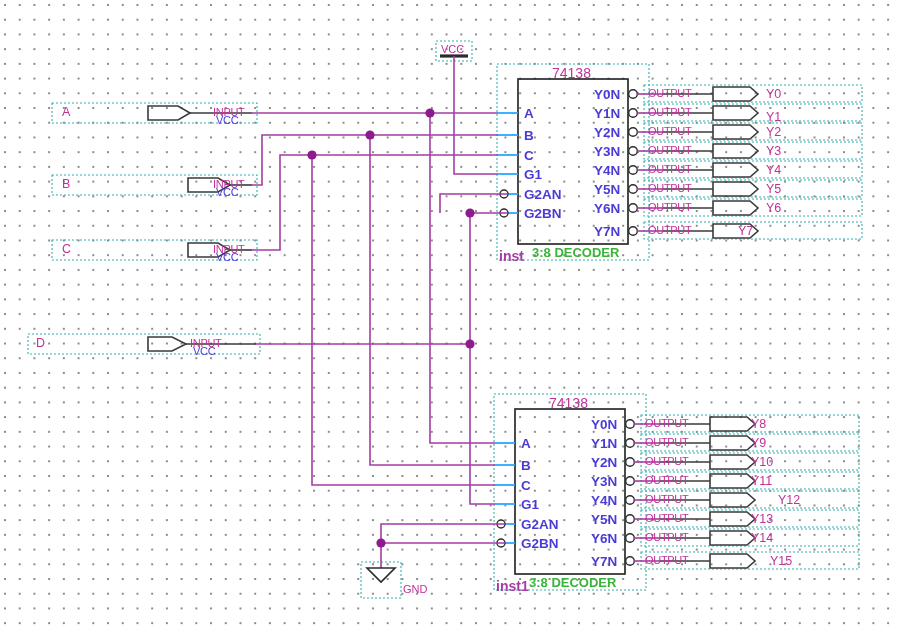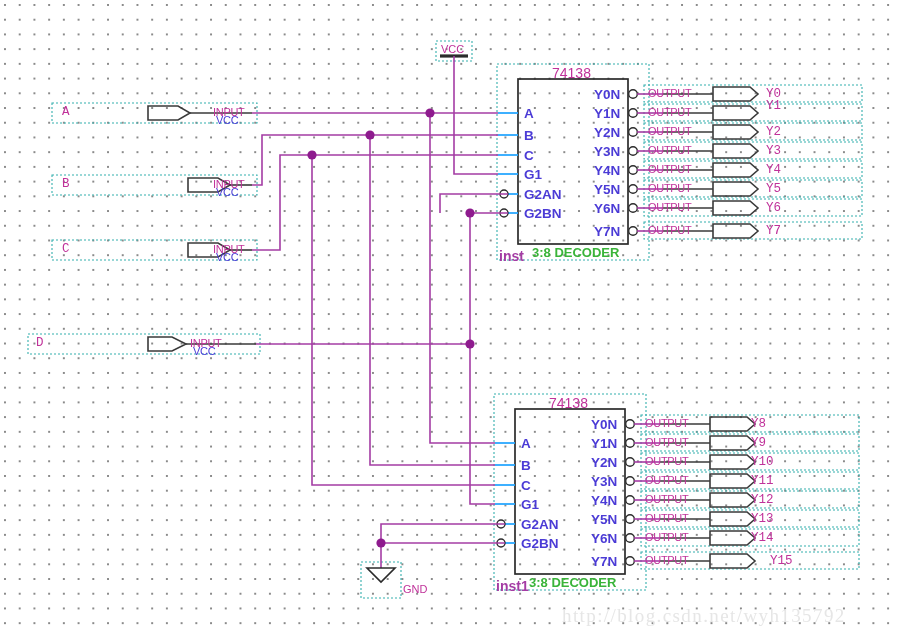--- a/index.html
+++ b/index.html
@@ -28,21 +28,21 @@
   .selbox{stroke:#35b0ae;stroke-width:1.1;fill:none;stroke-dasharray:2 2;}
   .vccbar{stroke:#2b2b2b;stroke-width:3.2;fill:none;}
   .gndtri{stroke:#2b2b2b;stroke-width:1.6;fill:#ffffff;}
 
   .lbl{position:absolute;white-space:nowrap;pointer-events:none;}
   .t-chip{color:#c0329a;font-size:14px;}
   .t-pinin{color:#4b3bd6;font-size:13.5px;font-weight:bold;}
   .t-pinout{color:#4b3bd6;font-size:13.5px;font-weight:bold;}
   .t-desc{color:#3ab43a;font-size:13px;font-weight:bold;}
   .t-inst{color:#a43ca4;font-size:14px;font-weight:bold;}
-  .t-net{color:#c0329a;font-size:12.5px;font-family:Liberation Mono, monospace;}
+  .t-net{color:#c0329a;font-size:12.5px;}
   .t-io{color:#c0329a;font-size:11px;letter-spacing:-0.3px;}
   .t-vccsm{color:#4b3bd6;font-size:11px;letter-spacing:-0.3px;}
   .t-supply{color:#c0329a;font-size:11px;}
   .t-mark{
     position:absolute;color:#e6e6e6;font-size:19px;
     font-family:"Liberation Serif", serif;letter-spacing:1.4px;
     white-space:nowrap;pointer-events:none;
   }
 </style>
 </head>
@@ -327,27 +327,27 @@
   <div class="lbl t-io" style="left:648px; top:87px;">OUTPUT</div>
   <div class="lbl t-io" style="left:648px; top:106px;">OUTPUT</div>
   <div class="lbl t-io" style="left:648px; top:125px;">OUTPUT</div>
   <div class="lbl t-io" style="left:648px; top:144px;">OUTPUT</div>
   <div class="lbl t-io" style="left:648px; top:163px;">OUTPUT</div>
   <div class="lbl t-io" style="left:648px; top:182px;">OUTPUT</div>
   <div class="lbl t-io" style="left:648px; top:201px;">OUTPUT</div>
   <div class="lbl t-io" style="left:648px; top:224px;">OUTPUT</div>
 
   <div class="lbl t-net" style="left:766px; top:87px;">Y0</div>
-  <div class="lbl t-net" style="left:766px; top:99px;">Y1</div>
+  <div class="lbl t-net" style="left:766px; top:110px;">Y1</div>
   <div class="lbl t-net" style="left:766px; top:125px;">Y2</div>
   <div class="lbl t-net" style="left:766px; top:144px;">Y3</div>
   <div class="lbl t-net" style="left:766px; top:163px;">Y4</div>
   <div class="lbl t-net" style="left:766px; top:182px;">Y5</div>
   <div class="lbl t-net" style="left:766px; top:201px;">Y6</div>
-  <div class="lbl t-net" style="left:766px; top:224px;">Y7</div>
+  <div class="lbl t-net" style="left:738px; top:224px;">Y7</div>
 
   <div class="lbl t-chip" style="left:549px; top:395px;">74138</div>
   <div class="lbl t-inst" style="left:496px; top:578px;">inst1</div>
   <div class="lbl t-desc" style="left:529px; top:575px;">3:8 DECODER</div>
 
   <div class="lbl t-pinin" style="left:521px; top:436px;">A</div>
   <div class="lbl t-pinin" style="left:521px; top:458px;">B</div>
   <div class="lbl t-pinin" style="left:521px; top:478px;">C</div>
   <div class="lbl t-pinin" style="left:521px; top:497px;">G1</div>
   <div class="lbl t-pinin" style="left:521px; top:517px;">G2AN</div>
@@ -368,20 +368,19 @@
   <div class="lbl t-io" style="left:645px; top:474px;">OUTPUT</div>
   <div class="lbl t-io" style="left:645px; top:493px;">OUTPUT</div>
   <div class="lbl t-io" style="left:645px; top:512px;">OUTPUT</div>
   <div class="lbl t-io" style="left:645px; top:531px;">OUTPUT</div>
   <div class="lbl t-io" style="left:645px; top:554px;">OUTPUT</div>
 
   <div class="lbl t-net" style="left:751px; top:417px;">Y8</div>
   <div class="lbl t-net" style="left:751px; top:436px;">Y9</div>
   <div class="lbl t-net" style="left:751px; top:455px;">Y10</div>
   <div class="lbl t-net" style="left:751px; top:474px;">Y11</div>
-  <div class="lbl t-net" style="left:751px; top:493px;">Y12</div>
+  <div class="lbl t-net" style="left:778px; top:493px;">Y12</div>
   <div class="lbl t-net" style="left:751px; top:512px;text-align:right;">Y13</div>
   <div class="lbl t-net" style="left:751px; top:531px;">Y14</div>
   <div class="lbl t-net" style="left:770px; top:554px;">Y15</div>
 
-  <div class="t-mark" style="left:562px; top:605px;">http://blog.csdn.net/wyh135792</div>
 
 </div>
 
 </body></html>

